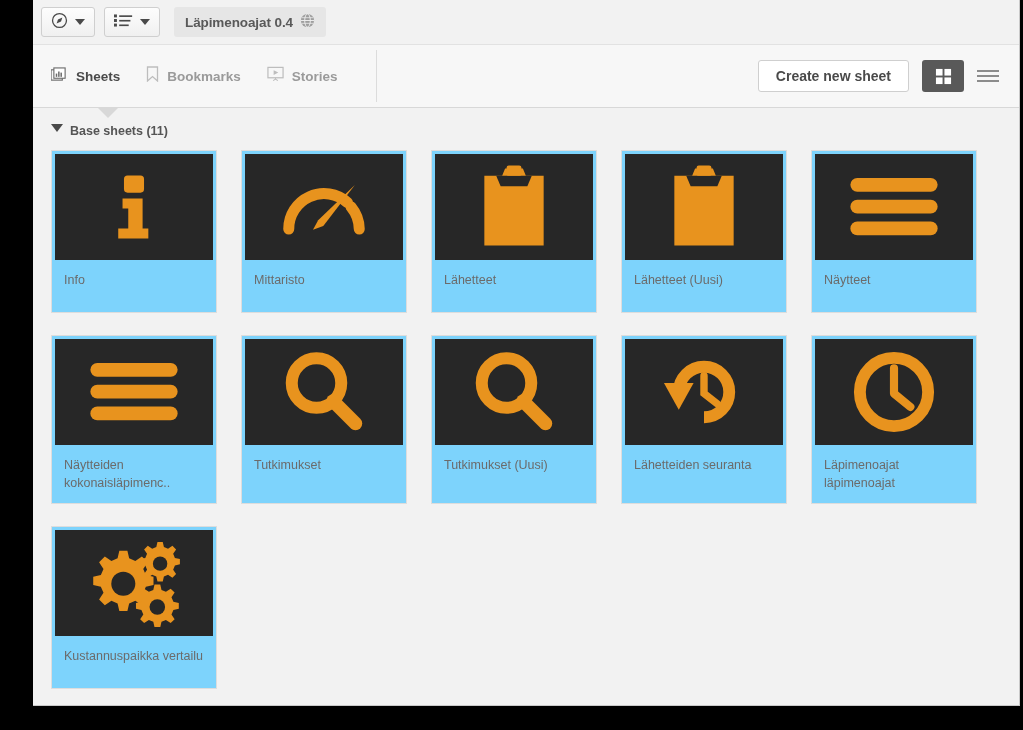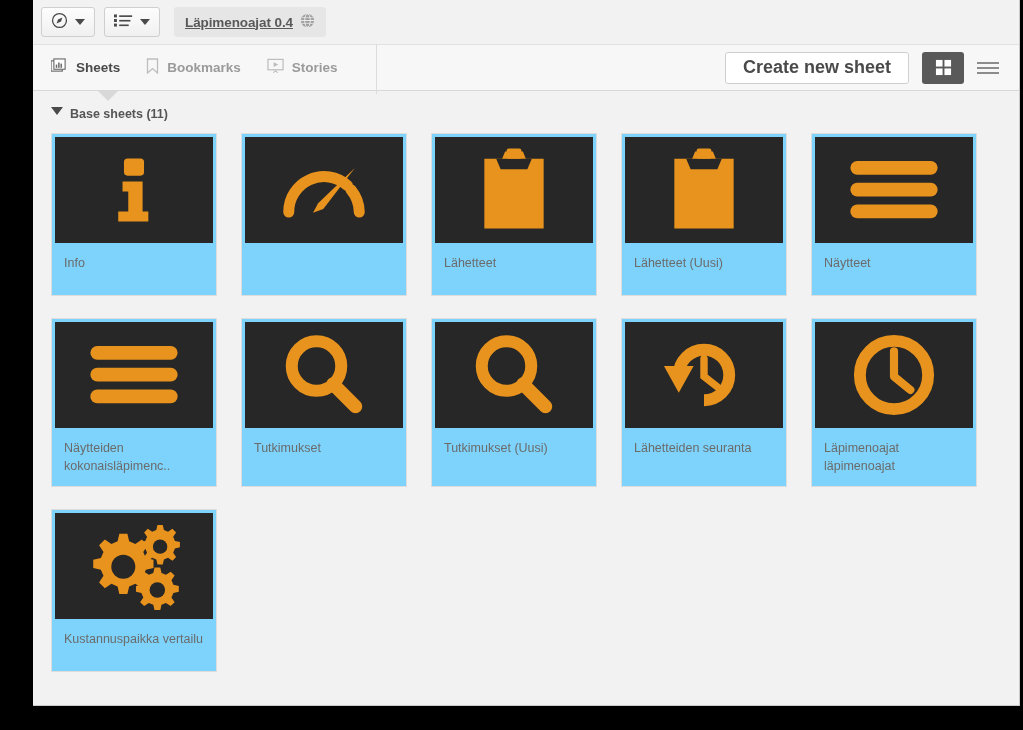--- a/index.html
+++ b/index.html
@@ -69,26 +69,25 @@
     padding: 0 11px;
     margin-left: 5px;
     cursor: pointer;
   }
   #app-title-text {
     font-size: 13.5px;
     font-weight: bold;
     color: #595959;
     letter-spacing: -0.1px;
     white-space: nowrap;
-    text-decoration: underline;
   }
 
   
   #tab-bar {
-    height: 47px;
+    height: 64px;
     background: #f7f7f7;
     border-top: 1px solid #e2e2e2;
     border-bottom: 1px solid #d8d8d8;
     display: flex;
     align-items: center;
     padding: 0 16px 0 18px;
     flex: 0 0 auto;
     position: relative;
     z-index: 2;
   }
@@ -124,21 +123,21 @@
     align-items: center;
     gap: 13px;
   }
 
   #create-sheet-btn {
     height: 32px;
     padding: 0 17px;
     background: #ffffff;
     border: 1px solid #cfcfcf;
     border-radius: 3px;
-    font-size: 18px;
+    font-size: 14px;
     font-weight: bold;
     color: #4a4a4a;
     cursor: pointer;
     font-family: "Liberation Sans", sans-serif;
     white-space: nowrap;
   }
 
   .view-toggle {
     width: 42px; height: 32px;
     display: flex; align-items: center; justify-content: center;
@@ -362,20 +361,21 @@
       </div>
 
       <div class="sheet-card">
         <div class="sheet-thumb">
           <svg width="94" height="94" viewBox="0 0 64 64">
             <path d="M8 47 A24 24 0 0 1 48 29" fill="none" stroke="#E8931E" stroke-width="7.5" stroke-linecap="round"></path>
             <path d="M56 47 A24 24 0 0 0 50.5 32" fill="none" stroke="#E8931E" stroke-width="7.5" stroke-linecap="round"></path>
             <path d="M53 17 L28 41 L24.5 47.5 L31.5 45 Z" fill="#E8931E"></path>
           </svg>
         </div>
+        <div class="sheet-title">Mittaristo</div>
       </div>
 
       <div class="sheet-card">
         <div class="sheet-thumb">
           <svg width="80" height="86" viewBox="0 0 52 58">
             <path d="M6 8 H18 L20 3 H32 L34 8 H46 V55 H6 Z" fill="#E8931E"></path>
             <path d="M14 8 H38 L35 15 H17 Z" fill="#272727"></path>
             <rect x="21" y="1" width="10" height="7" rx="1.5" fill="#E8931E"></rect>
           </svg>
         </div>

